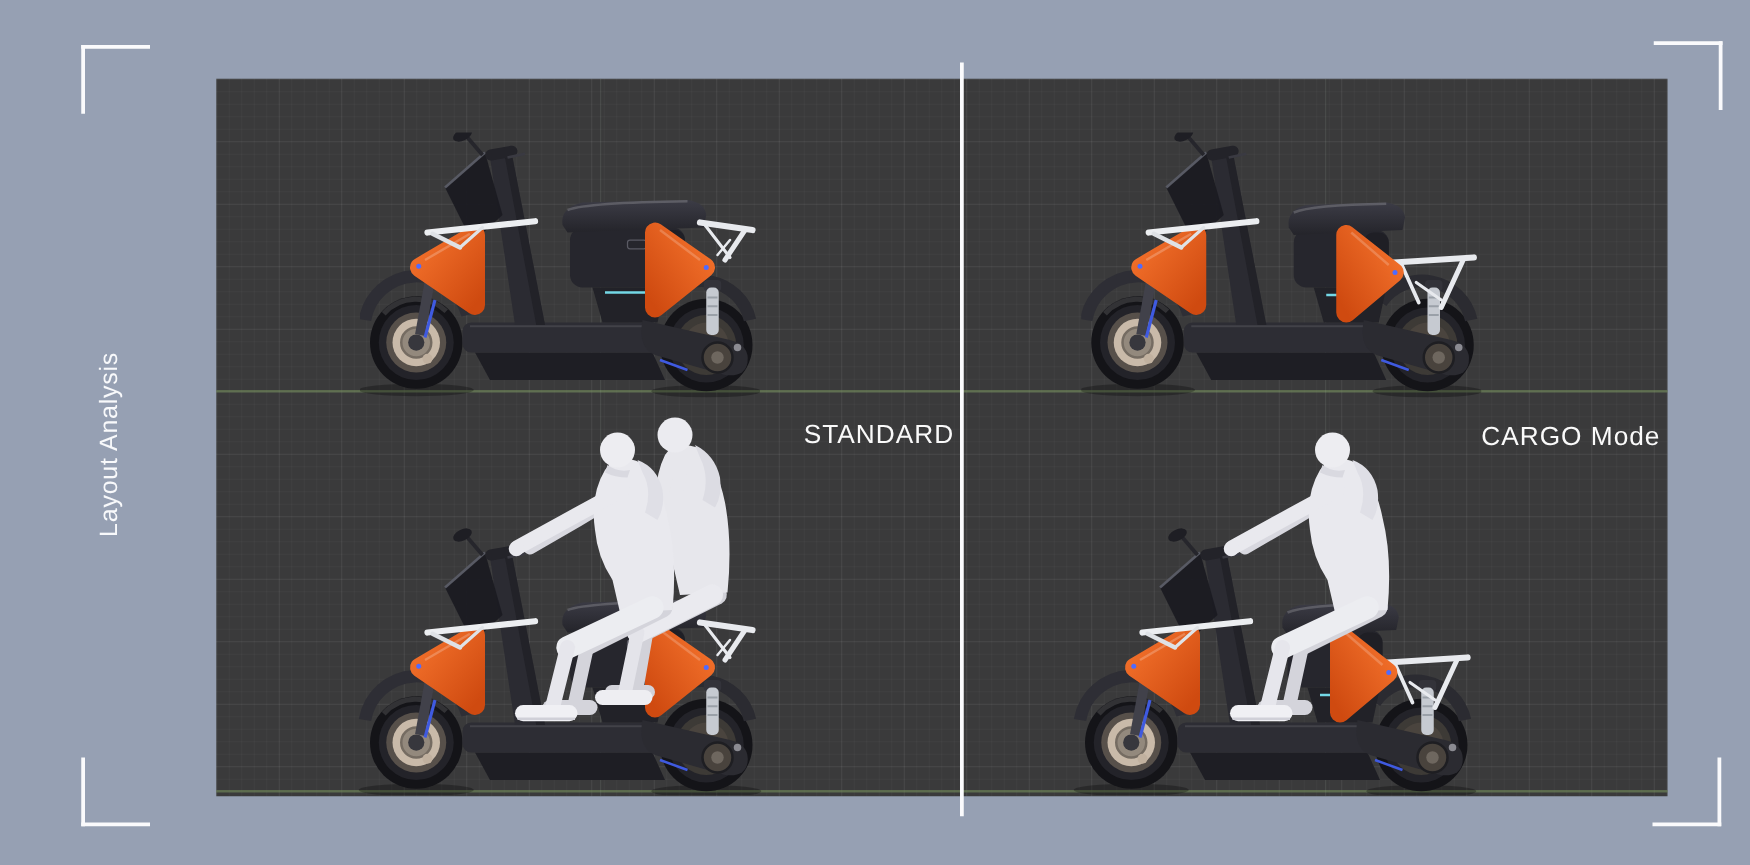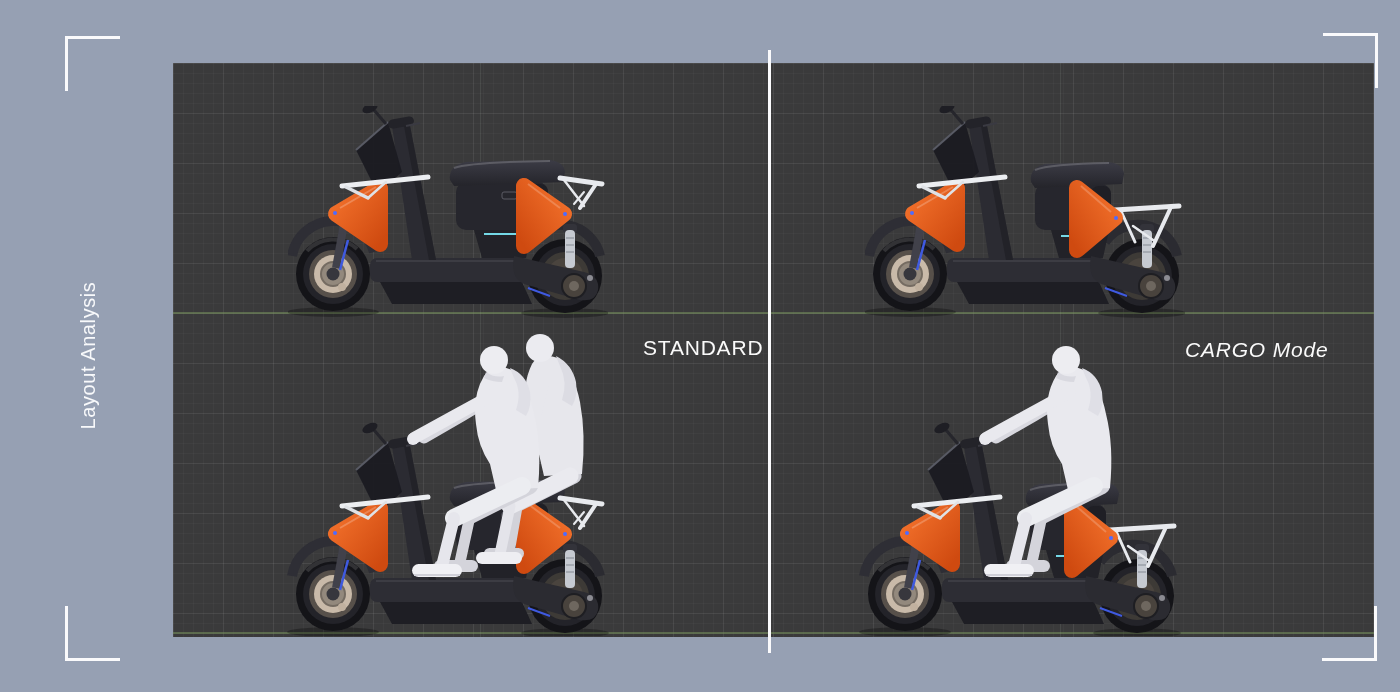--- a/index.html
+++ b/index.html
@@ -24,39 +24,38 @@
   
   .viewport{
     position:absolute;left:173px;top:63px;width:1161px;height:574px;
     background-color:#3a3a3b;
     background-image:
       linear-gradient(rgba(255,255,255,0.05) 1px, transparent 1px),
       linear-gradient(90deg, rgba(255,255,255,0.05) 1px, transparent 1px),
       linear-gradient(rgba(255,255,255,0.026) 1px, transparent 1px),
       linear-gradient(90deg, rgba(255,255,255,0.026) 1px, transparent 1px);
     background-size:50px 50px,50px 50px,10px 10px,10px 10px;
-    padding-left:40px;
   }
   .axis-h{position:absolute;left:0;width:100%;height:2px;background:rgba(118,145,92,.55);}
   .axis-h.top-row{top:249px;}
   .axis-h.bottom-row{top:569px;}
   .axis-v{position:absolute;top:0;height:100%;width:1px;background:rgba(165,180,160,.14);}
   .axis-v.left-half{left:307px;}
   .axis-v.right-half{left:887px;}
 
   .divider{position:absolute;left:768px;top:50px;width:3px;height:603px;background:#fbfbfd;z-index:5;}
 
   .render{position:absolute;z-index:3;}
   .render svg{display:block;}
   .mode-label{
     position:absolute;color:#fafafa;font-size:21px;font-weight:300;
     letter-spacing:.8px;z-index:6;white-space:nowrap;
   }
   .mode-label.standard{left:470px;top:273px;}
-  .mode-label.cargo{left:1012px;top:275px;font-style:italic;}
+  .mode-label.cargo{left:1012px;top:275px;}
 </style>
 </head>
 <body>
 
 <div class="canvas">
 
   <div class="corner tl"></div>
   <div class="corner tr"></div>
   <div class="corner bl"></div>
   <div class="corner br"></div>

